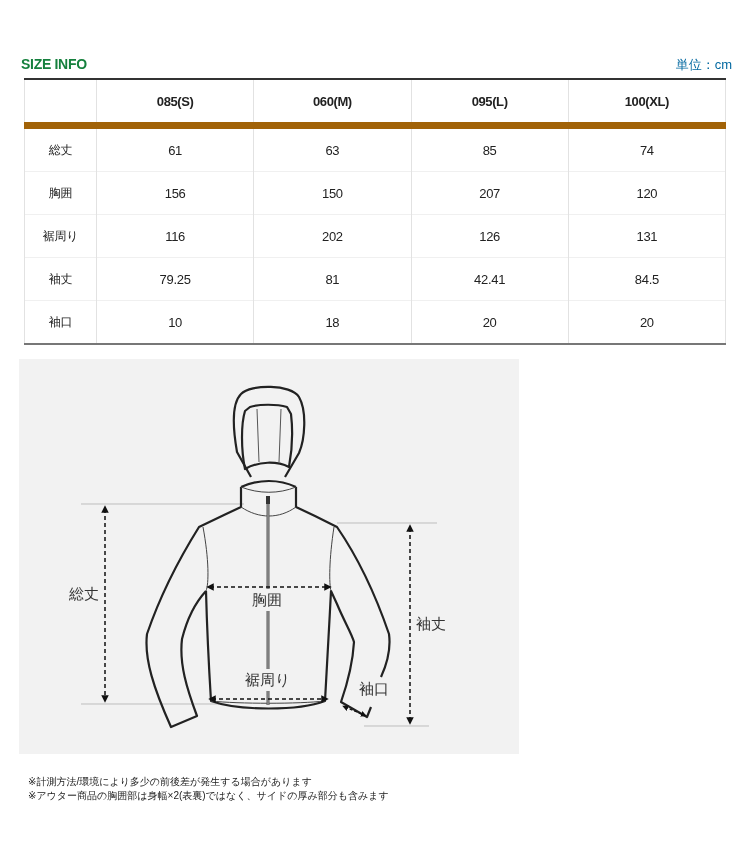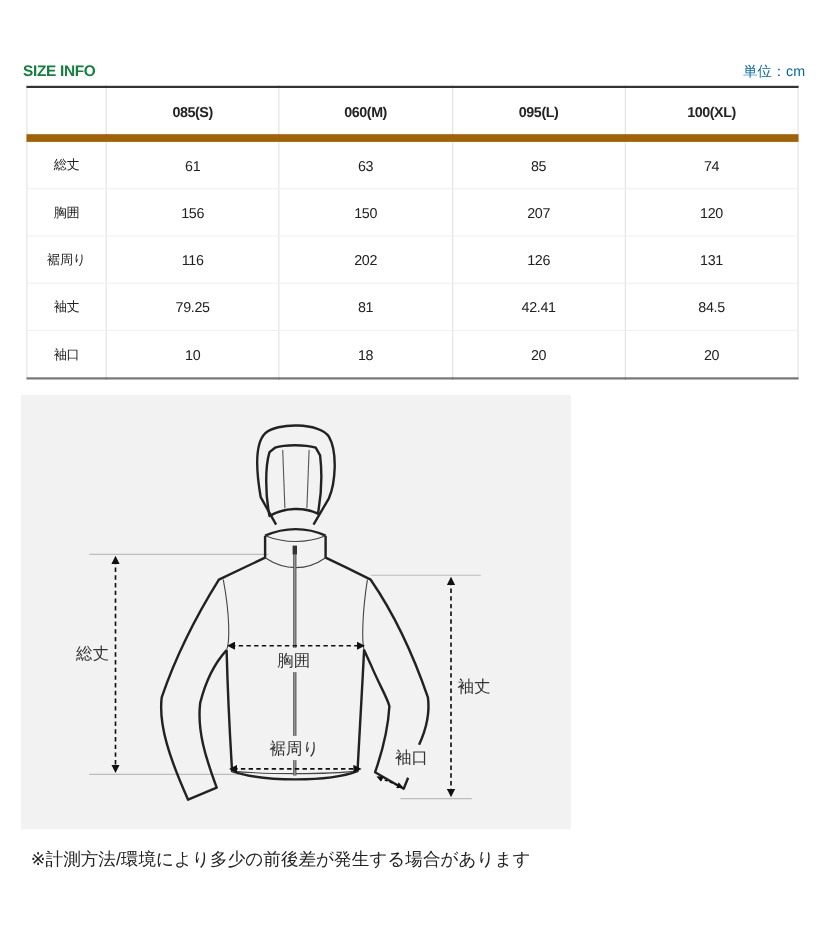--- a/index.html
+++ b/index.html
@@ -15,21 +15,21 @@
   table.size th, table.size td { text-align: center; font-size: 13px; color: #222;
       border-left: 1px solid #e2e2e2; border-right: 1px solid #e2e2e2; }
   table.size th { height: 40px; font-weight: bold; letter-spacing: -0.4px; }
   table.size td { height: 40px; border-top: 1px solid #f0f0f0; letter-spacing: -0.3px; }
   table.size td.label { font-size: 12px; }
   col.c0 { width: 72px; }
   .diagram { position: absolute; left: 19px; top: 359px; width: 500px; height: 395px;
              background: #f2f2f2; }
   .diagram svg { position: absolute; left: 0; top: 0; }
   .dlabel { position: absolute; font-size: 15px; color: #333; }
-  .notes { position: absolute; left: 28px; top: 775px; font-size: 16px; line-height: 14px; color: #222; }
+  .notes { position: absolute; left: 28px; top: 775px; font-size: 10px; line-height: 14px; color: #222; }
   .notes div { white-space: nowrap; }
 </style>
 </head>
 <body>
 
 <div class="title">SIZE INFO</div>
 <div class="unit">単位：cm</div>
 
 <table class="size">
   <colgroup>
@@ -142,13 +142,14 @@
   </svg>
   <span class="dlabel" style="left:50px; top:226px;">総丈</span>
   <span class="dlabel" style="left:233px; top:232px;">胸囲</span>
   <span class="dlabel" style="left:226px; top:312px;">裾周り</span>
   <span class="dlabel" style="left:397px; top:256px;">袖丈</span>
   <span class="dlabel" style="left:340px; top:321px;">袖口</span>
 </div>
 
 <div class="notes">
   <div>※計測方法/環境により多少の前後差が発生する場合があります</div>
+  <div>※アウター商品の胸囲部は身幅×2(表裏)ではなく、サイドの厚み部分も含みます</div>
 </div>
 
 </body></html>

